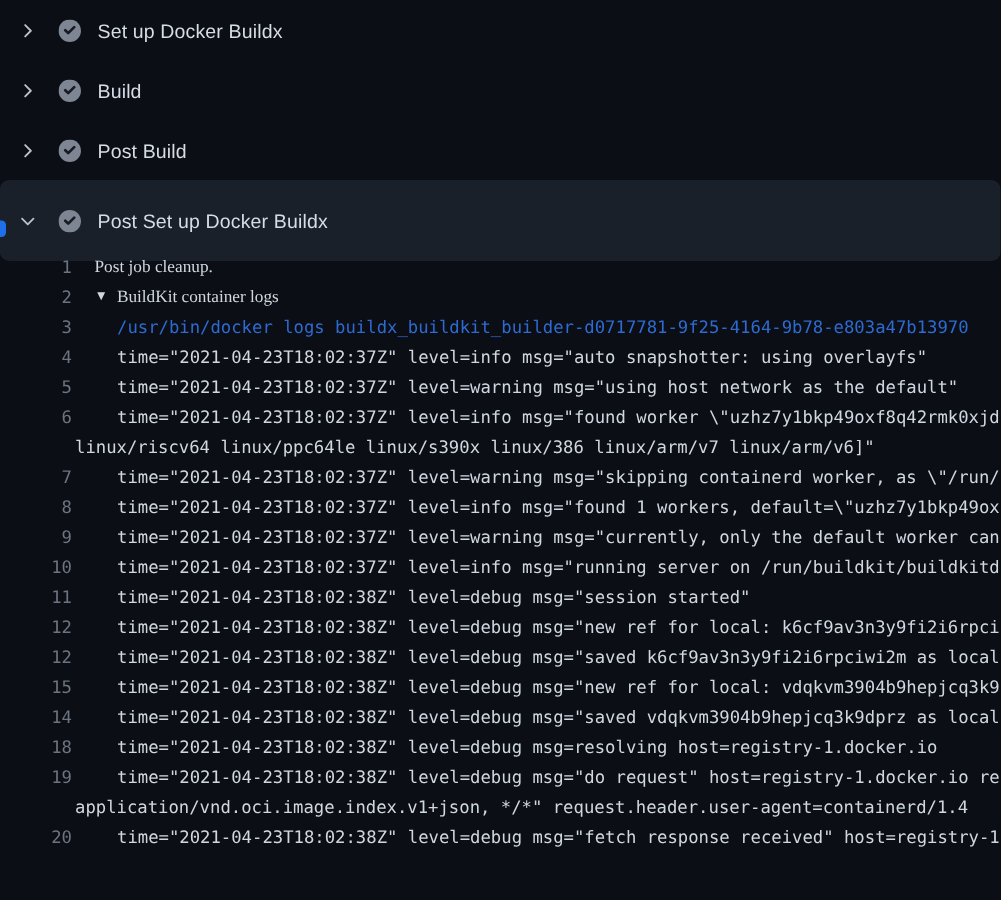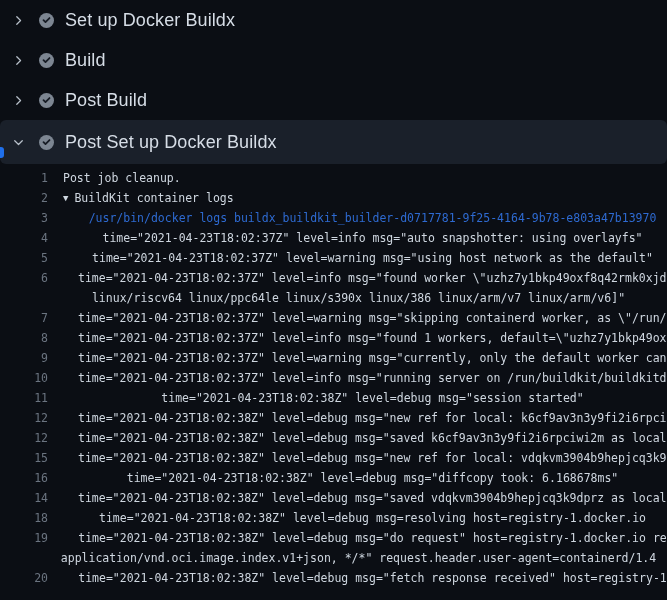--- a/index.html
+++ b/index.html
@@ -20,47 +20,47 @@
     width:667px;height:600px;position:relative;overflow:hidden;
     background:var(--bg);
     font-family:"Liberation Sans", sans-serif;
   }
   
   .steps{position:absolute;top:0;left:0;right:0;}
   .step{
     height:40px;display:flex;align-items:center;padding-left:13px;
     cursor:pointer;
   }
-  .step.expanded{height:44px;background:var(--row-highlight);border-radius:6px;}
+  .step.expanded{height:54px;background:var(--row-highlight);border-radius:6px;}
   .chev{width:11px;height:11px;flex:none;display:flex;align-items:center;justify-content:center;margin-right:15px;}
   .step:not(.expanded) .chev-down{display:none;}
   .checkwrap{width:15px;height:15px;flex:none;margin-right:11px;}
   .step-label{
-    color:var(--step-text);font-size:18px;line-height:1;letter-spacing:.1px;
+    color:var(--step-text);font-size:13px;line-height:1;letter-spacing:.1px;
   }
   
   .accent{
     position:absolute;left:0;top:147px;width:4px;height:11px;
     background:var(--accent);border-radius:0 3px 3px 0;
   }
   
   .log{
     position:absolute;top:158px;left:0;right:0;bottom:0;
     padding-top:10px;overflow:hidden;
     font-family:"DejaVu Sans Mono", monospace;font-size:11.5px;
   }
   .row{display:flex;height:20px;line-height:20px;white-space:pre;}
   .num{
     width:48px;flex:none;text-align:right;color:var(--num);
     cursor:pointer;user-select:none;
   }
   .txt{color:var(--log-text);overflow:hidden;flex:1;}
-  .row.base  .txt{padding-left:15px;}
-  .row.nested .txt{padding-left:30px;text-align:center;}
-  .row.wrap  .txt{padding-left:2px;text-align:center;}
+  .row.base  .txt{padding-left:15px;font-family:Liberation Serif, serif;}
+  .row.nested .txt{padding-left:30px;}
+  .row.wrap  .txt{padding-left:2px;}
   .txt.command{color:var(--command);}
   .toggle{
     display:inline-block;font-size:9px;margin-right:6px;cursor:pointer;
     color:var(--log-text);transform:translateY(-1px);
   }
 </style>
 </head>
 <body>
 
 <div class="steps">
@@ -181,24 +181,20 @@
   </div>
     <div class="row nested">
     <span class="num">12</span>
     <span class="txt"><span class="txtbody">time="2021-04-23T18:02:38Z" level=debug msg="saved k6cf9av3n3y9fi2i6rpciwi2m as local"</span></span>
   </div>
     <div class="row nested">
     <span class="num">15</span>
     <span class="txt"><span class="txtbody">time="2021-04-23T18:02:38Z" level=debug msg="new ref for local: vdqkvm3904b9hepjcq3k9"</span></span>
   </div>
     <div class="row nested">
-    <span class="num">16</span>
-    <span class="txt"><span class="txtbody">time="2021-04-23T18:02:38Z" level=debug msg="diffcopy took: 6.168678ms"</span></span>
-  </div>
-    <div class="row nested">
     <span class="num">14</span>
     <span class="txt"><span class="txtbody">time="2021-04-23T18:02:38Z" level=debug msg="saved vdqkvm3904b9hepjcq3k9dprz as local"</span></span>
   </div>
     <div class="row nested">
     <span class="num">18</span>
     <span class="txt"><span class="txtbody">time="2021-04-23T18:02:38Z" level=debug msg=resolving host=registry-1.docker.io</span></span>
   </div>
     <div class="row nested">
     <span class="num">19</span>
     <span class="txt"><span class="txtbody">time="2021-04-23T18:02:38Z" level=debug msg="do request" host=registry-1.docker.io re</span></span>

